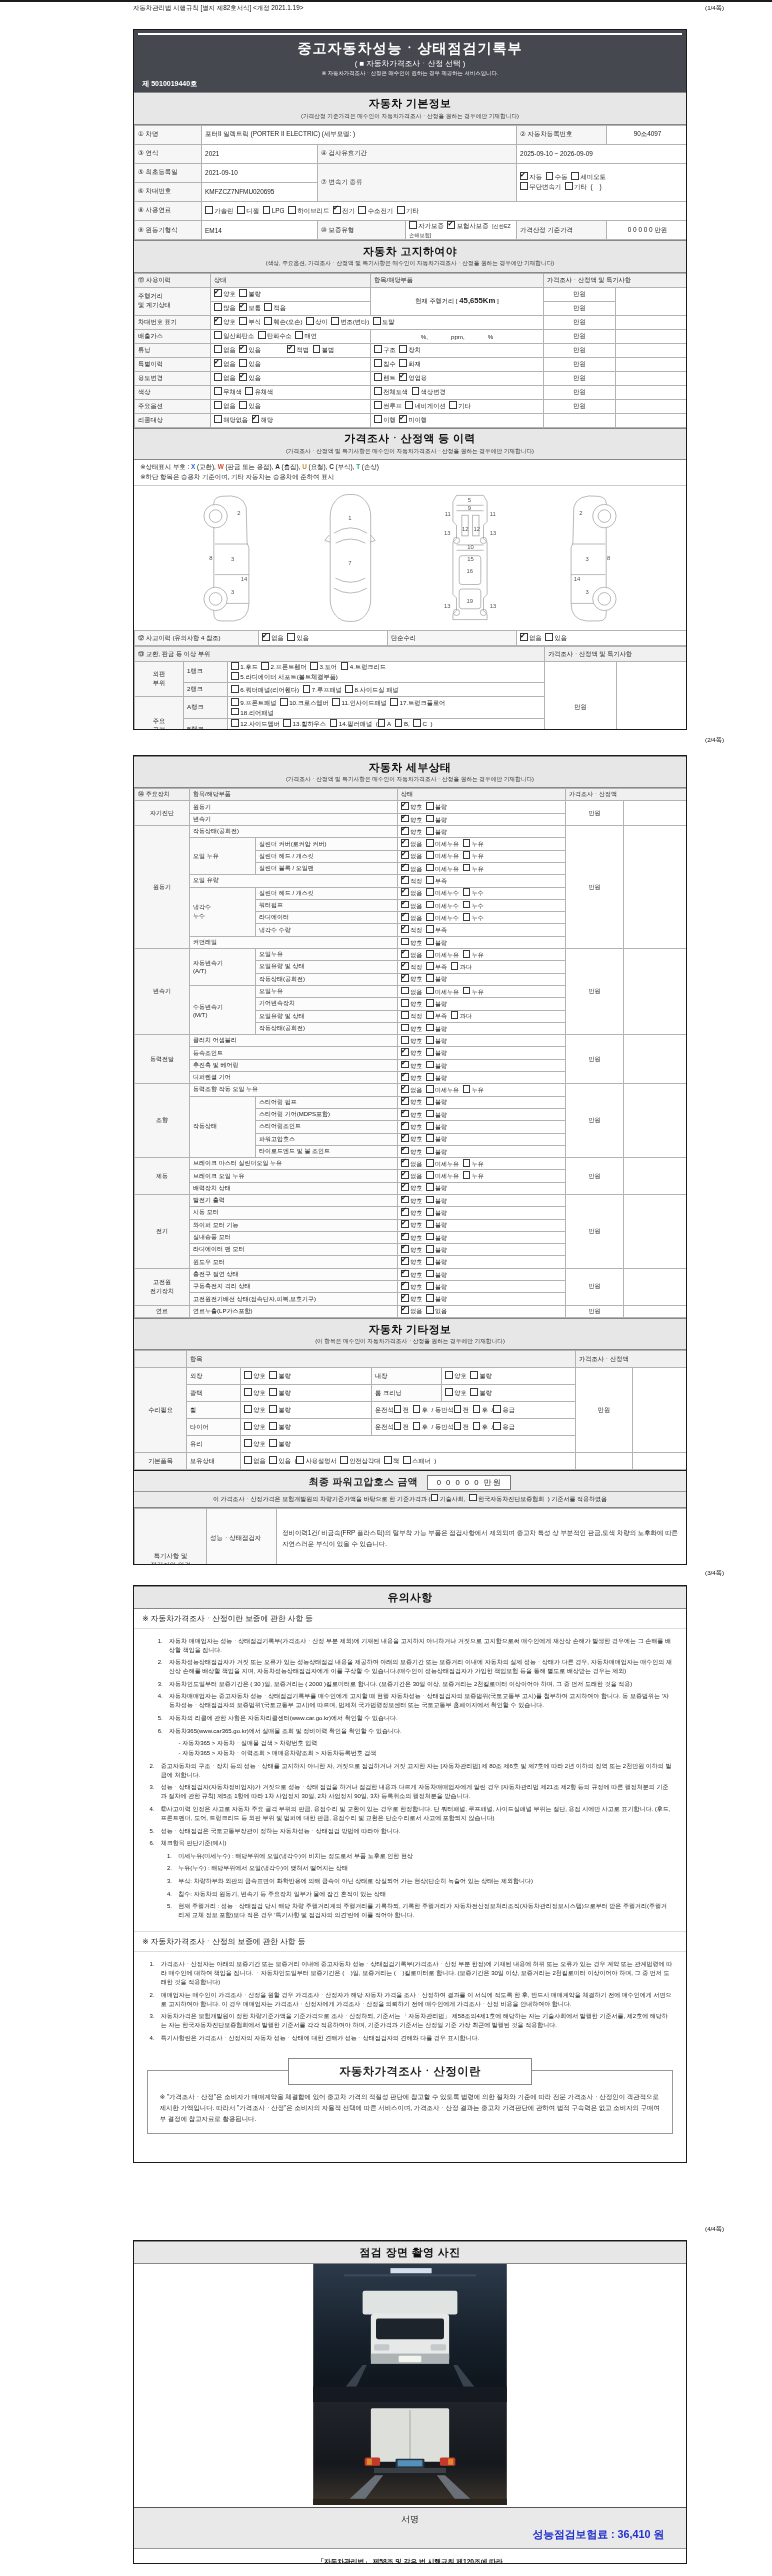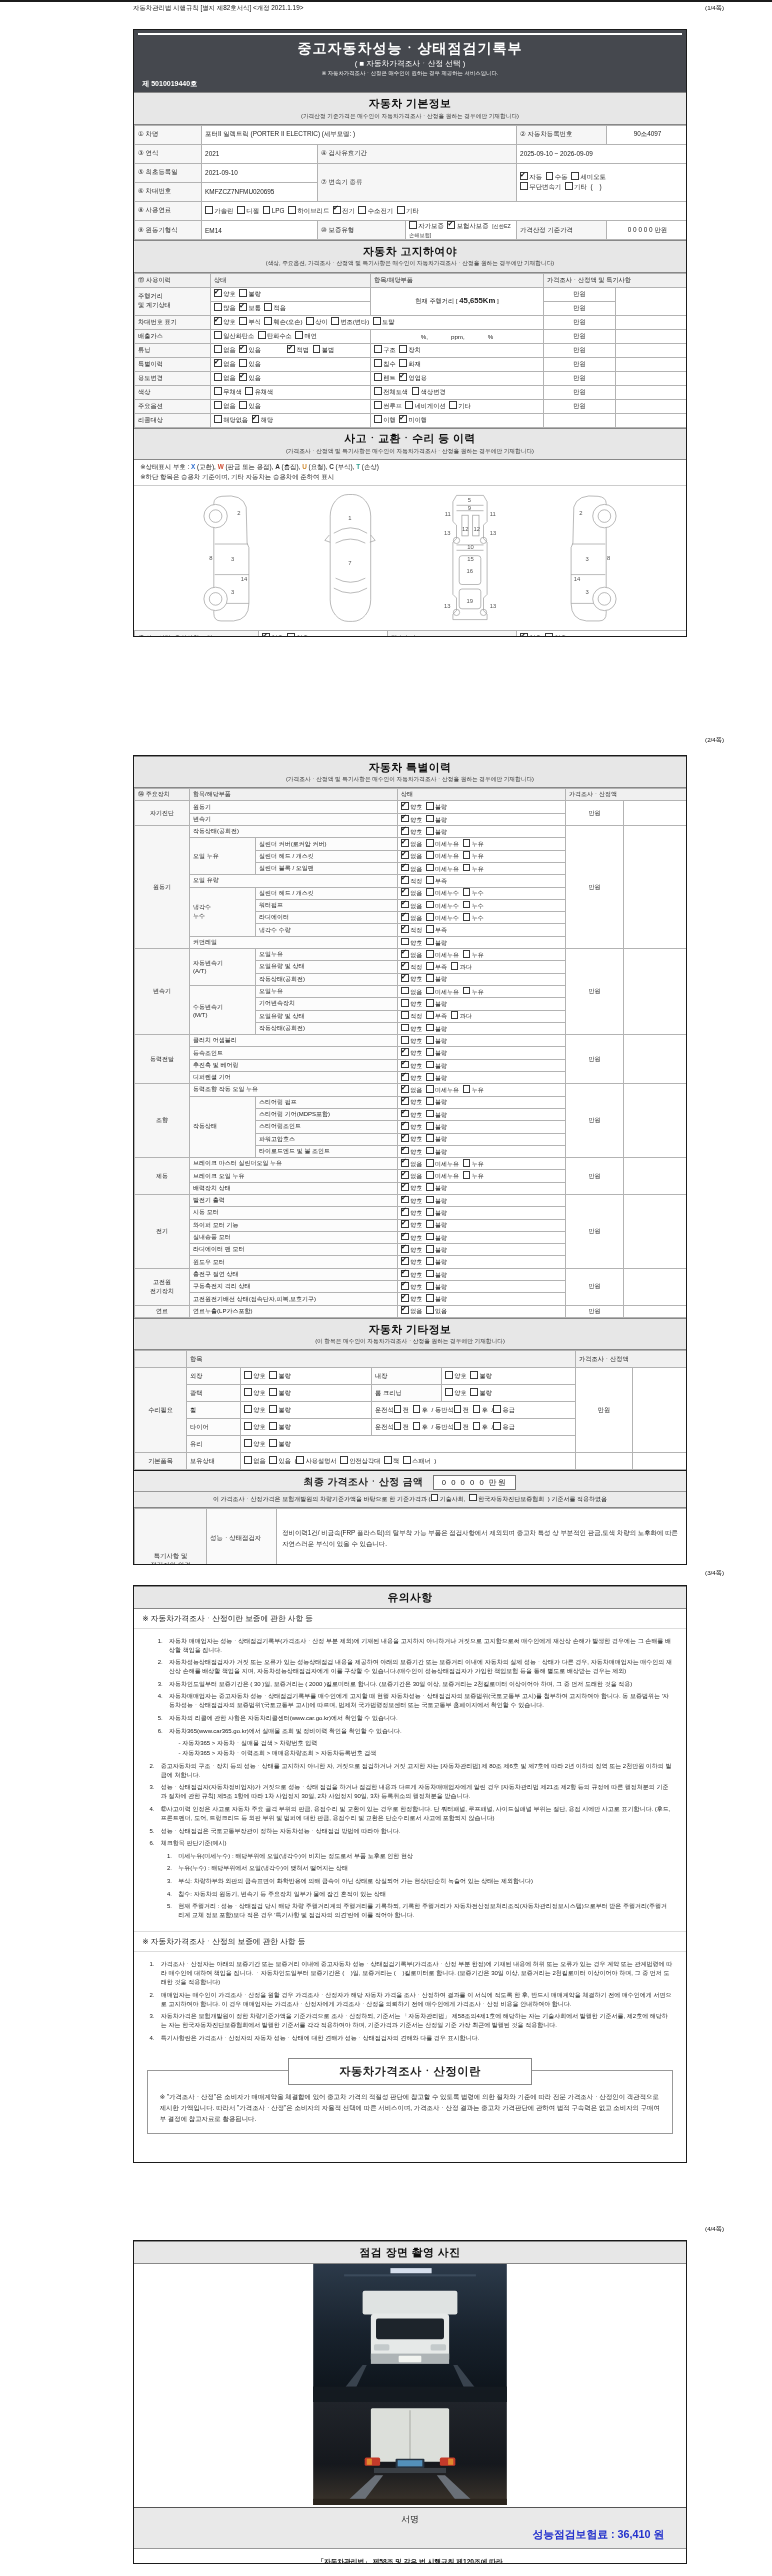--- a/index.html
+++ b/index.html
@@ -3,21 +3,21 @@
 <meta charset="utf-8">
 <style>
   html,body{margin:0;padding:0;}
   body{width:773px;height:2576px;position:relative;overflow:hidden;background:#fff;
        font-family:"Liberation Sans","DejaVu Sans",sans-serif;color:#222;}
   .topline{position:absolute;top:0;left:0;width:773px;height:1.5px;background:#1c1c1c;}
   .regline{position:absolute;top:4.1px;left:133px;font-size:6.4px;color:#111;}
   .pagemark{position:absolute;right:49px;font-size:6.2px;color:#111;}
   .pm1{top:4.1px}.pm2{top:736px}.pm3{top:1569px}.pm4{top:2225px}
   .box{position:absolute;left:133px;width:554px;border:1.5px solid #1b1b1b;background:#fff;box-sizing:border-box;overflow:hidden;}
-  .box1{top:29px;height:608px}
+  .box1{top:29px;height:701px}
   .box2{top:755px;height:810px}
   .box3{top:1585px;height:578px}
   .box4{top:2240px;height:324px}
 
   
   .darkhead{background:#45484e;color:#fff;padding:2.1px 3.1px 3.1px;}
   .innerline{height:2.1px;background:#fff;margin:1px 1px 4.6px;}
   .ft{text-align:center;font-size:14px;font-weight:bold;letter-spacing:1px;}
   .fts{text-align:center;font-size:7.7px;margin-top:1.5px;}
   .ftn{text-align:center;font-size:5.4px;margin-top:1px;color:#eee;}
@@ -247,21 +247,21 @@
           <td class="lab">리콜대상</td>
           <td><span class="ck"><i></i>해당없음</span><span class="ck on"><i></i>해당</span></td>
           <td><span class="ck"><i></i>이행</span><span class="ck on"><i></i>미이행</span></td>
           <td></td>
           <td></td>
         </tr>
       </tbody>
     </table>
 
   <div class="sechead">
-    <div class="st">사고ㆍ교환ㆍ수리 등 이력</div>
+    <div class="st">가격조사ㆍ산정액 등 이력</div>
     <div class="ss">(가격조사ㆍ산정액 및 특기사항은 매수인이 자동차가격조사ㆍ산정을 원하는 경우에만 기재합니다)</div>
   </div>
   <div class="legend">
     <div class="lg"><span>※상태표시 부호 : </span><span style="color: rgb(47, 111, 208); font-weight: bold;">X</span><span> (교환), </span><span style="color: rgb(208, 74, 47); font-weight: bold;">W</span><span> (판금 또는 용접), </span><span style="color: rgb(51, 51, 51); font-weight: bold;">A</span><span> (흠집), </span><span style="color: rgb(208, 138, 47); font-weight: bold;">U</span><span> (요철), </span><span style="color: rgb(51, 51, 51); font-weight: bold;">C</span><span> (부식), </span><span style="color: rgb(47, 157, 143); font-weight: bold;">T</span><span> (손상)</span></div>
     <div class="lg">※하단 항목은 승용차 기준이며, 기타 자동차는 승용차에 준하여 표시</div>
   </div>
 
   <div class="diagram">
 
     <svg width="78" height="135" viewBox="0 0 152 300">
@@ -401,21 +401,21 @@
         <tr>
           <td class="lab">C랭크</td>
           <td><span class="ck"><i></i>15.대쉬패널</span><span class="ck"><i></i>16.플로어패널</span></td>
         </tr>
       </tbody>
     </table>
 </div>
 
 <div class="box box2">
   <div class="sechead">
-    <div class="st">자동차 특별이력</div>
+    <div class="st">자동차 세부상태</div>
     <div class="ss">(가격조사ㆍ산정액 및 특기사항은 매수인이 자동차가격조사ㆍ산정을 원하는 경우에만 기재합니다)</div>
   </div>
   <table class="t t-detail">
     <colgroup>
         <col style="width:55px">
         <col style="width:66px">
         <col style="width:142px">
         <col style="width:168px">
         <col style="width:58px">
         <col style="width:66px">
@@ -687,21 +687,21 @@
           <td class="lab cen">기본품목</td>
           <td class="item">보유상태</td>
           <td colspan="3"><span class="ck"><i></i>없음</span><span class="ck"><i></i>있음</span><span>(</span><span class="ck"><i></i>사용설명서</span><span class="ck"><i></i>안전삼각대</span><span class="ck"><i></i>잭</span><span class="ck"><i></i>스패너</span><span>)</span></td>
           <td></td>
           <td></td>
         </tr>
       </tbody>
     </table>
 
   <div class="finalband">
-    <span class="fl">최종 가격조사ㆍ산정 금액</span><span class="fv">0 0 0 0 0 만원</span>
+    <span class="fl">최종 파워고압호스 금액</span><span class="fv">0 0 0 0 0 만원</span>
   </div>
   <div class="finalnote"><span>이 가격조사ㆍ산정가격은 보험개발원의 차량기준가액을 바탕으로 한 기준가격과 (</span><span class="ck"><i></i>기술사회,</span><span class="ck"><i></i>한국자동차진단보증협회</span><span>) 기준서를 적용하였음</span></div>
 
   <table class="t t-op">
     <colgroup>
         <col style="width:72px">
         <col style="width:70px">
         <col style="width:412px">
       </colgroup>
   <tbody>

